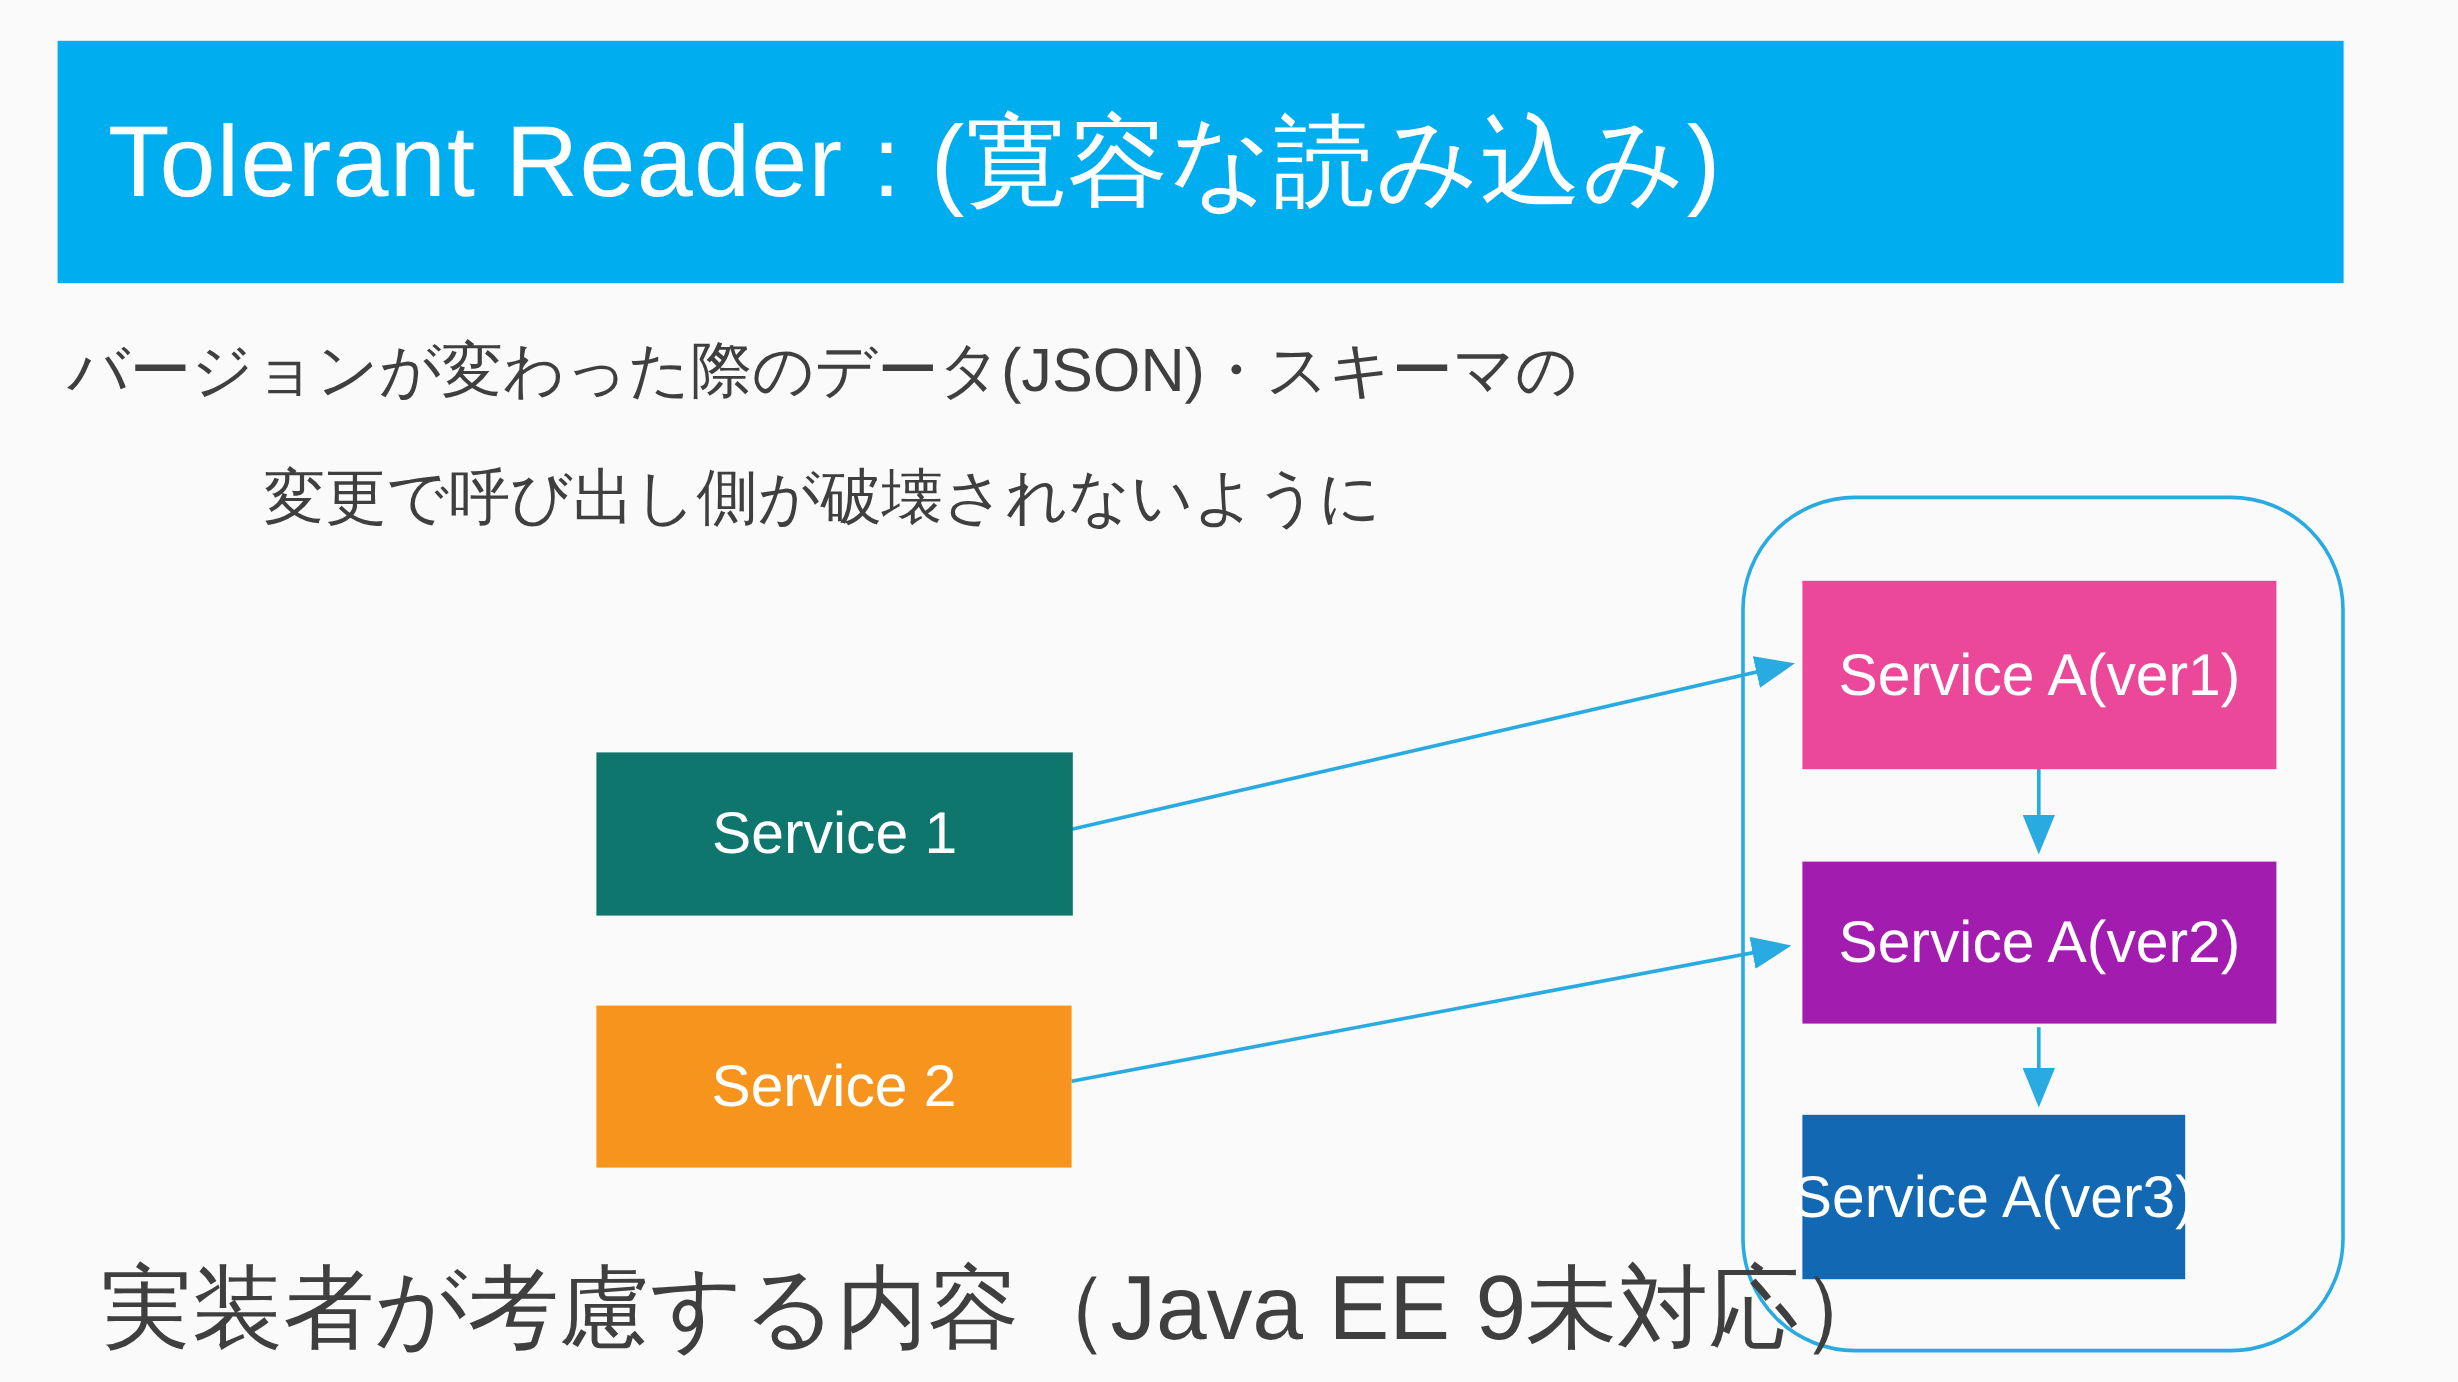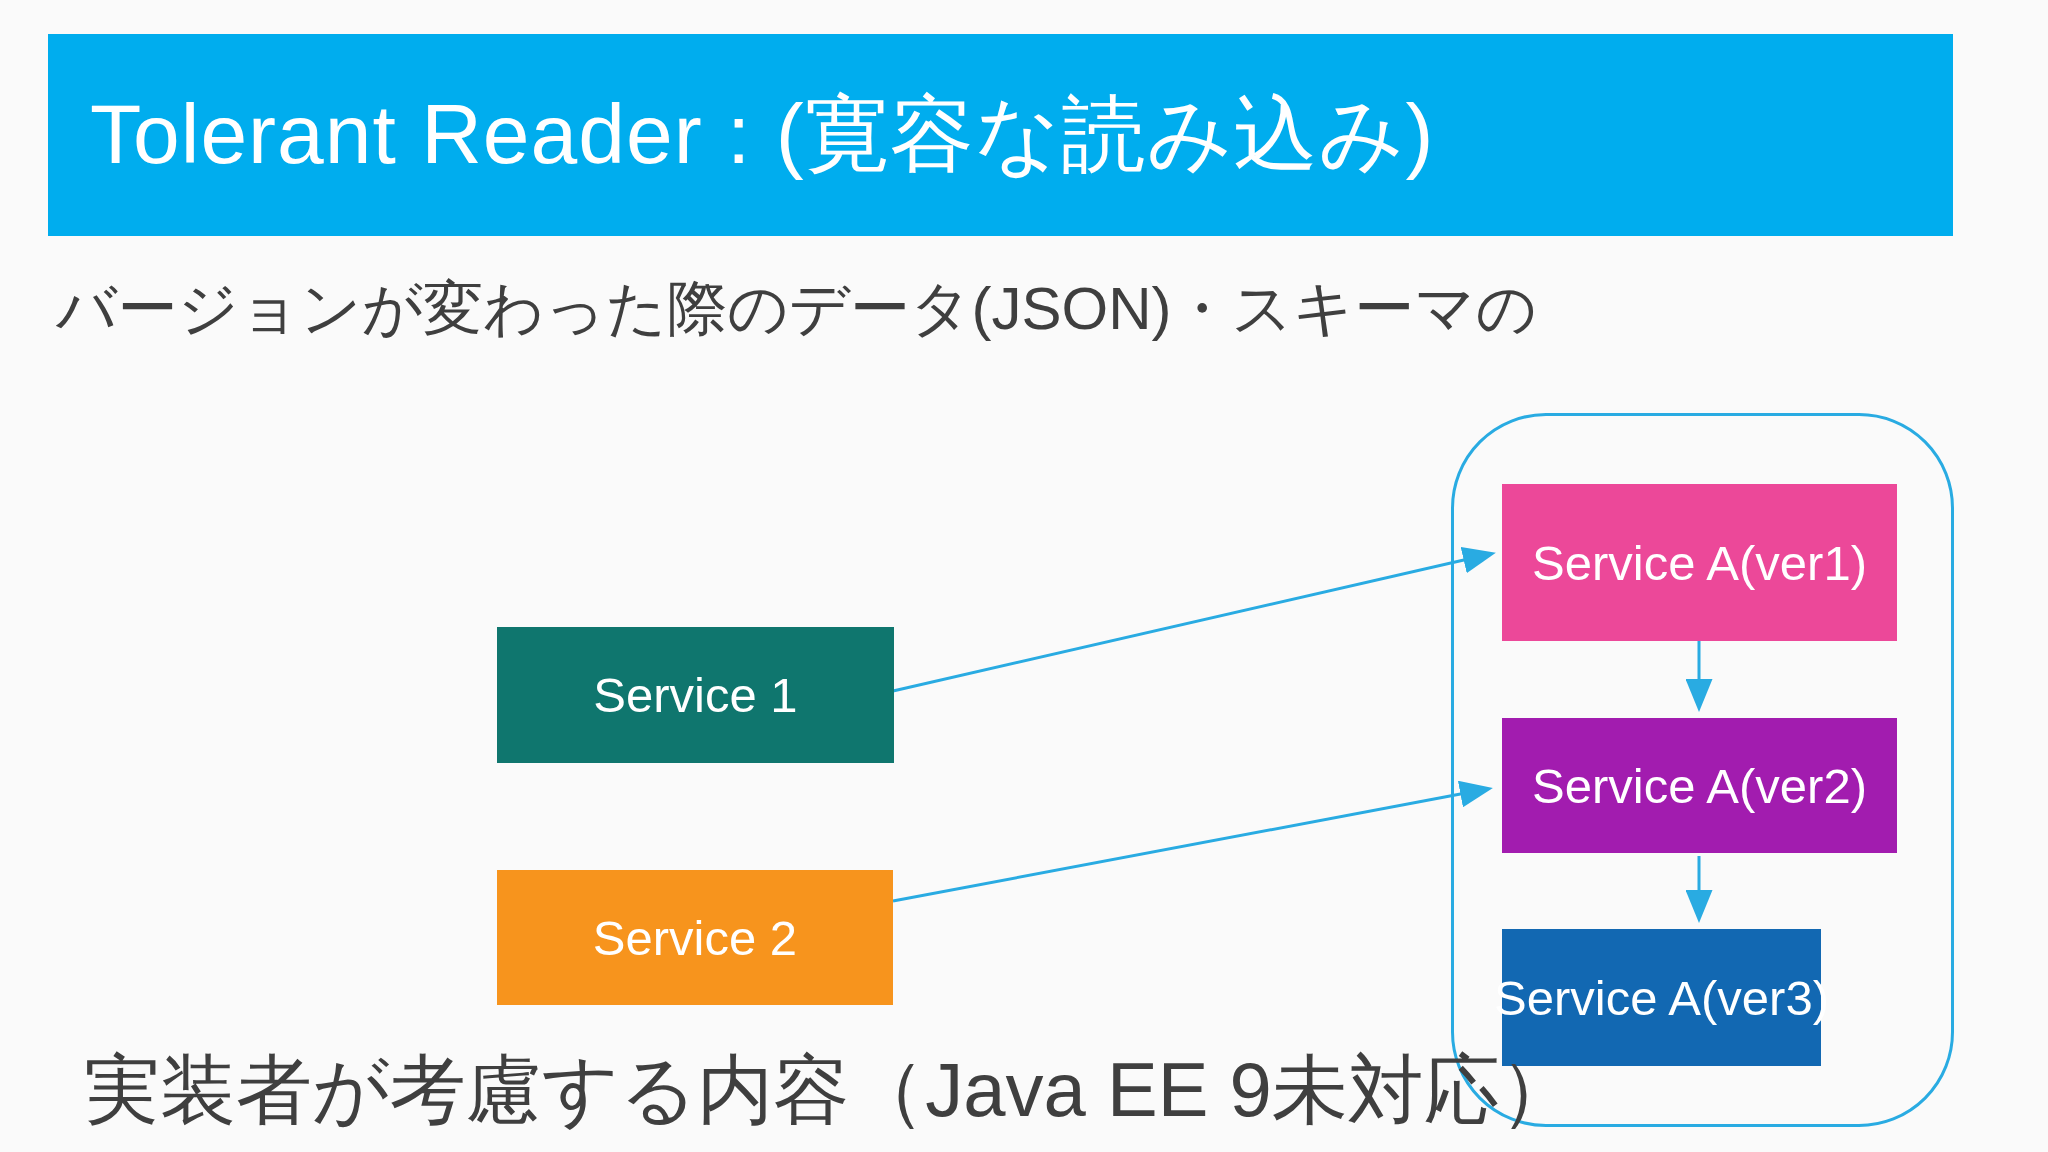--- a/index.html
+++ b/index.html
@@ -34,21 +34,21 @@
     white-space: nowrap;
     letter-spacing: 1px;
   }
 
   
   .description {
     position: absolute;
     left: 56px;
     top: 256px;
     color: #3f3f3f;
-    font-size: 60px;
+    font-size: 51px;
     line-height: 106px;
     white-space: nowrap;
     letter-spacing: 0px;
     text-align: center;
   }
 
   
   .footer-note {
     position: absolute;
     left: 84px;
@@ -68,21 +68,20 @@
     font-size: 49px;
     white-space: nowrap;
   }
   .node-service1 {
     left: 497px; top: 627px; width: 397px; height: 136px;
     background: #0f766e;
   }
   .node-service2 {
     left: 497px; top: 838px; width: 396px; height: 135px;
     background: #F7941D;
-    margin-top: 32px;
   }
   .node-ver1 { left: 1502px; top: 484px; width: 395px; height: 157px; background: #ec4899; }
   .node-ver2 { left: 1502px; top: 718px; width: 395px; height: 135px; background: #a21caf; }
   .node-ver3 { left: 1502px; top: 929px; width: 319px; height: 137px; background: #1268B2; }
 
   
   .version-group {
     position: absolute;
     left: 1451px;
     top: 413px;
@@ -106,20 +105,21 @@
 <body>
 
 <div class="stage">
 
   <div class="title-bar">
     <span class="title-text">Tolerant Reader : (寛容な読み込み)</span>
   </div>
 
   <div class="description">
     <div>バージョンが変わった際のデータ(JSON)・スキーマの</div>
+    <div>変更で呼び出し側が破壊されないように</div>
   </div>
 
   <svg class="arrows-layer" width="2048" height="1152" viewBox="0 0 2048 1152">
     <defs>
       <marker id="arrowhead" markerWidth="11" markerHeight="9" refX="9" refY="4.5" orient="auto" markerUnits="strokeWidth">
         <path d="M0,0 L11,4.5 L0,9 Z" fill="#29ABE2"></path>
       </marker>
     </defs>
     <line x1="893" y1="691" x2="1490" y2="554" stroke="#29ABE2" stroke-width="3" marker-end="url(#arrowhead)"></line>
     <line x1="893" y1="901" x2="1487" y2="789" stroke="#29ABE2" stroke-width="3" marker-end="url(#arrowhead)"></line>

